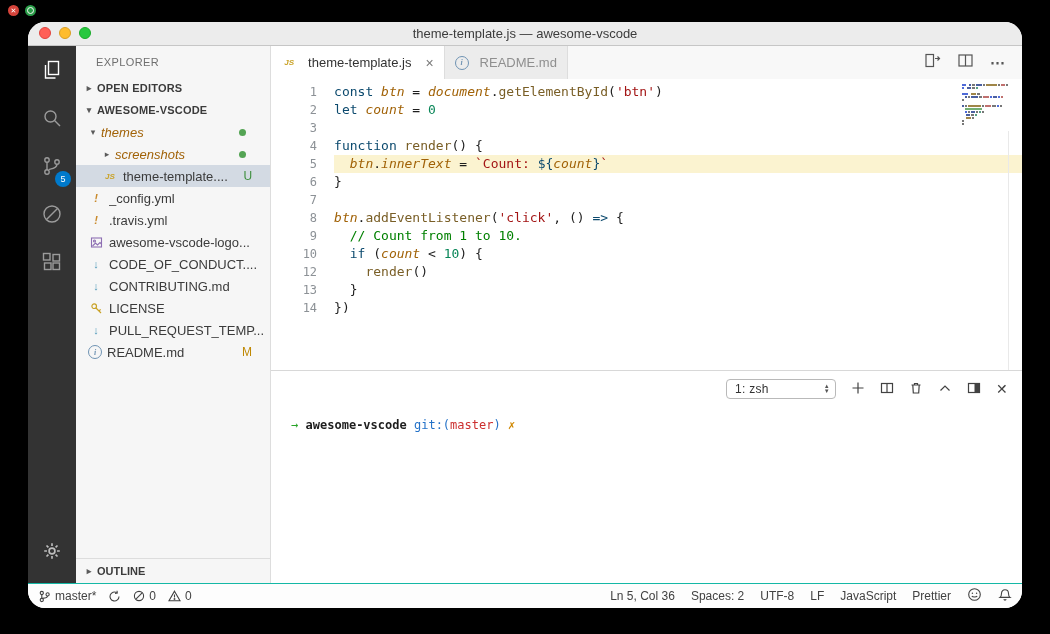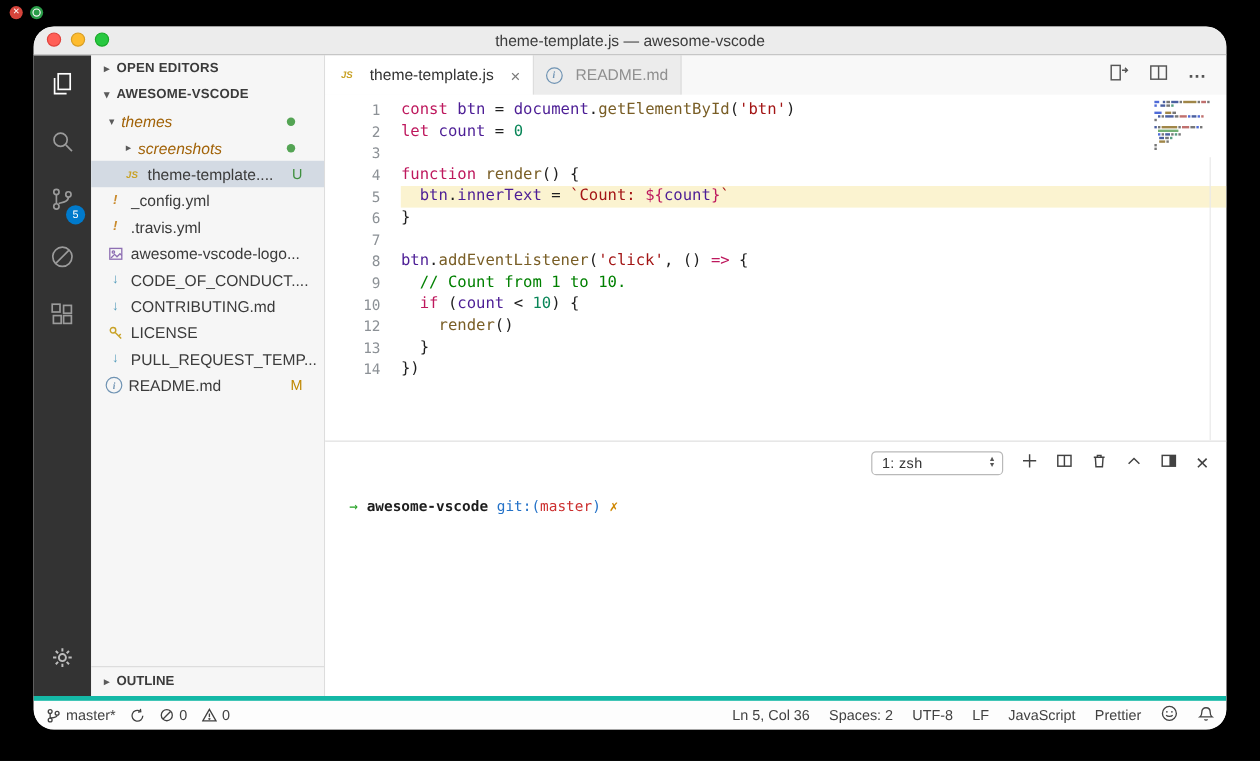--- a/index.html
+++ b/index.html
@@ -65,42 +65,42 @@
   .tab-close{color:#7a7a7a;font-size:14px;margin-left:8px;}
   .editor-actions{margin-left:auto;display:flex;align-items:center;gap:16px;padding-right:16px;color:#555;}
   .editor-actions svg{stroke:#555;fill:none;stroke-width:1.2;}
   .more-dots{font-size:15px;color:#555;letter-spacing:1px;font-weight:bold;}
 
   .editor-wrap{flex:1;position:relative;background:#fff;overflow:hidden;padding-top:4px;font-family:"DejaVu Sans Mono",monospace;}
   .cl{display:flex;height:18px;line-height:18px;font-size:13px;}
   .num{flex:0 0 46px;text-align:right;padding-right:17px;color:#8c9196;font-size:12px;box-sizing:content-box;}
   .lc{flex:1;white-space:pre;}
   .cl.active .lc{background:#fbf3d0;}
-  .tk.k{color:#be185d;} .tk.v{color:#4c1d95;} .tk.f{color:#795e26;} .tk.s{color:#a31515;} .tk.n{color:#098658;} .tk.c{color:#008000;} .tk.p{color:#1e1e1e;}
+  .tk.k{color:#0c4a6e;} .tk.v{color:#a16207;font-style:italic;} .tk.f{color:#795e26;} .tk.s{color:#a31515;} .tk.n{color:#098658;} .tk.c{color:#008000;} .tk.p{color:#1e1e1e;}
   .minimap{position:absolute;top:5px;right:12px;width:48px;display:flex;flex-direction:column;gap:1px;}
   .mm-row{height:2px;display:flex;gap:1px;}
   .mm-seg{height:2px;flex:0 0 auto;}
   .editor-rule{position:absolute;top:52px;right:13px;bottom:0;width:1px;background:#e9e9e9;}
 
   
   .panel{flex:0 0 212px;border-top:1px solid #d8d8d8;background:#fff;display:flex;flex-direction:column;}
   .panel-tabs{flex:0 0 35px;display:flex;align-items:stretch;gap:24px;padding:0 14px 0 20px;font-size:11px;letter-spacing:.3px;color:#7f7f7f;}
   .ptab{display:flex;align-items:center;border-bottom:1px solid transparent;}
   .ptab.active{color:#424242;border-bottom-color:#5a5a5a;}
   .panel-controls{margin-left:auto;display:flex;align-items:center;gap:15px;}
   .shell-select{width:110px;height:20px;border:1px solid #b9b9b9;border-radius:4px;background:#fff;display:flex;align-items:center;justify-content:space-between;font-size:12px;color:#333;padding-left:8px;box-sizing:border-box;}
   .stepper{display:flex;flex-direction:column;align-items:center;justify-content:center;width:16px;color:#555;}
   .stepper span{font-size:6px;line-height:5px;}
   .panel-controls svg{stroke:#424242;fill:none;stroke-width:1.2;}
   .pclose{font-size:14px;color:#424242;line-height:1;}
   .terminal{flex:1;padding:12px 20px;font-family:"DejaVu Sans Mono",monospace;font-size:12px;}
   .tg{color:#27a327;} .tc{font-weight:bold;color:#1d1d1d;} .tb{color:#2472c8;} .tr{color:#cc2f2f;} .ty{color:#cf8700;} .tp{color:#333;}
 
   
-  .statusbar{flex:0 0 24px;background:#fdfdfd;border-top:4px solid #14b8a6;display:flex;align-items:center;padding:0 10px;font-size:12px;color:#424242;}
+  .statusbar{flex:0 0 24px;background:#fdfdfd;border-top:1px solid #14b8a6;display:flex;align-items:center;padding:0 10px;font-size:12px;color:#424242;}
   .sb-left{display:flex;align-items:center;gap:12px;}
   .sb-group{display:flex;align-items:center;gap:4px;}
   .statusbar svg{stroke:#424242;fill:none;stroke-width:1.1;}
   .sb-right{margin-left:auto;display:flex;align-items:center;gap:16px;}
   #sb-right-items{display:flex;align-items:center;gap:16px;}
 </style>
 </head>
 <body>
 
 <div id="stage">
@@ -161,20 +161,21 @@
         <div class="ab-spacer"></div>
         <div class="ab-icon ab-gear">
           <svg width="22" height="22" viewBox="0 0 24 24" style="stroke-width:1.8">
               <circle cx="12" cy="12" r="3.2"></circle>
               <path d="M12 3.5v3M12 17.5v3M3.5 12h3M17.5 12h3M6 6l2.1 2.1M15.9 15.9L18 18M18 6l-2.1 2.1M8.1 15.9L6 18"></path>
             </svg>
         </div>
       </div>
 
       <div class="sidebar">
+        <div class="sb-title">EXPLORER</div>
         <div class="sb-section">
           <span class="chev">▸</span>
           <span>OPEN EDITORS</span>
         </div>
         <div class="sb-section">
           <span class="chev">▾</span>
           <span>AWESOME-VSCODE</span>
         </div>
         <div id="tree">
             <div class="trow lvl0 green">

